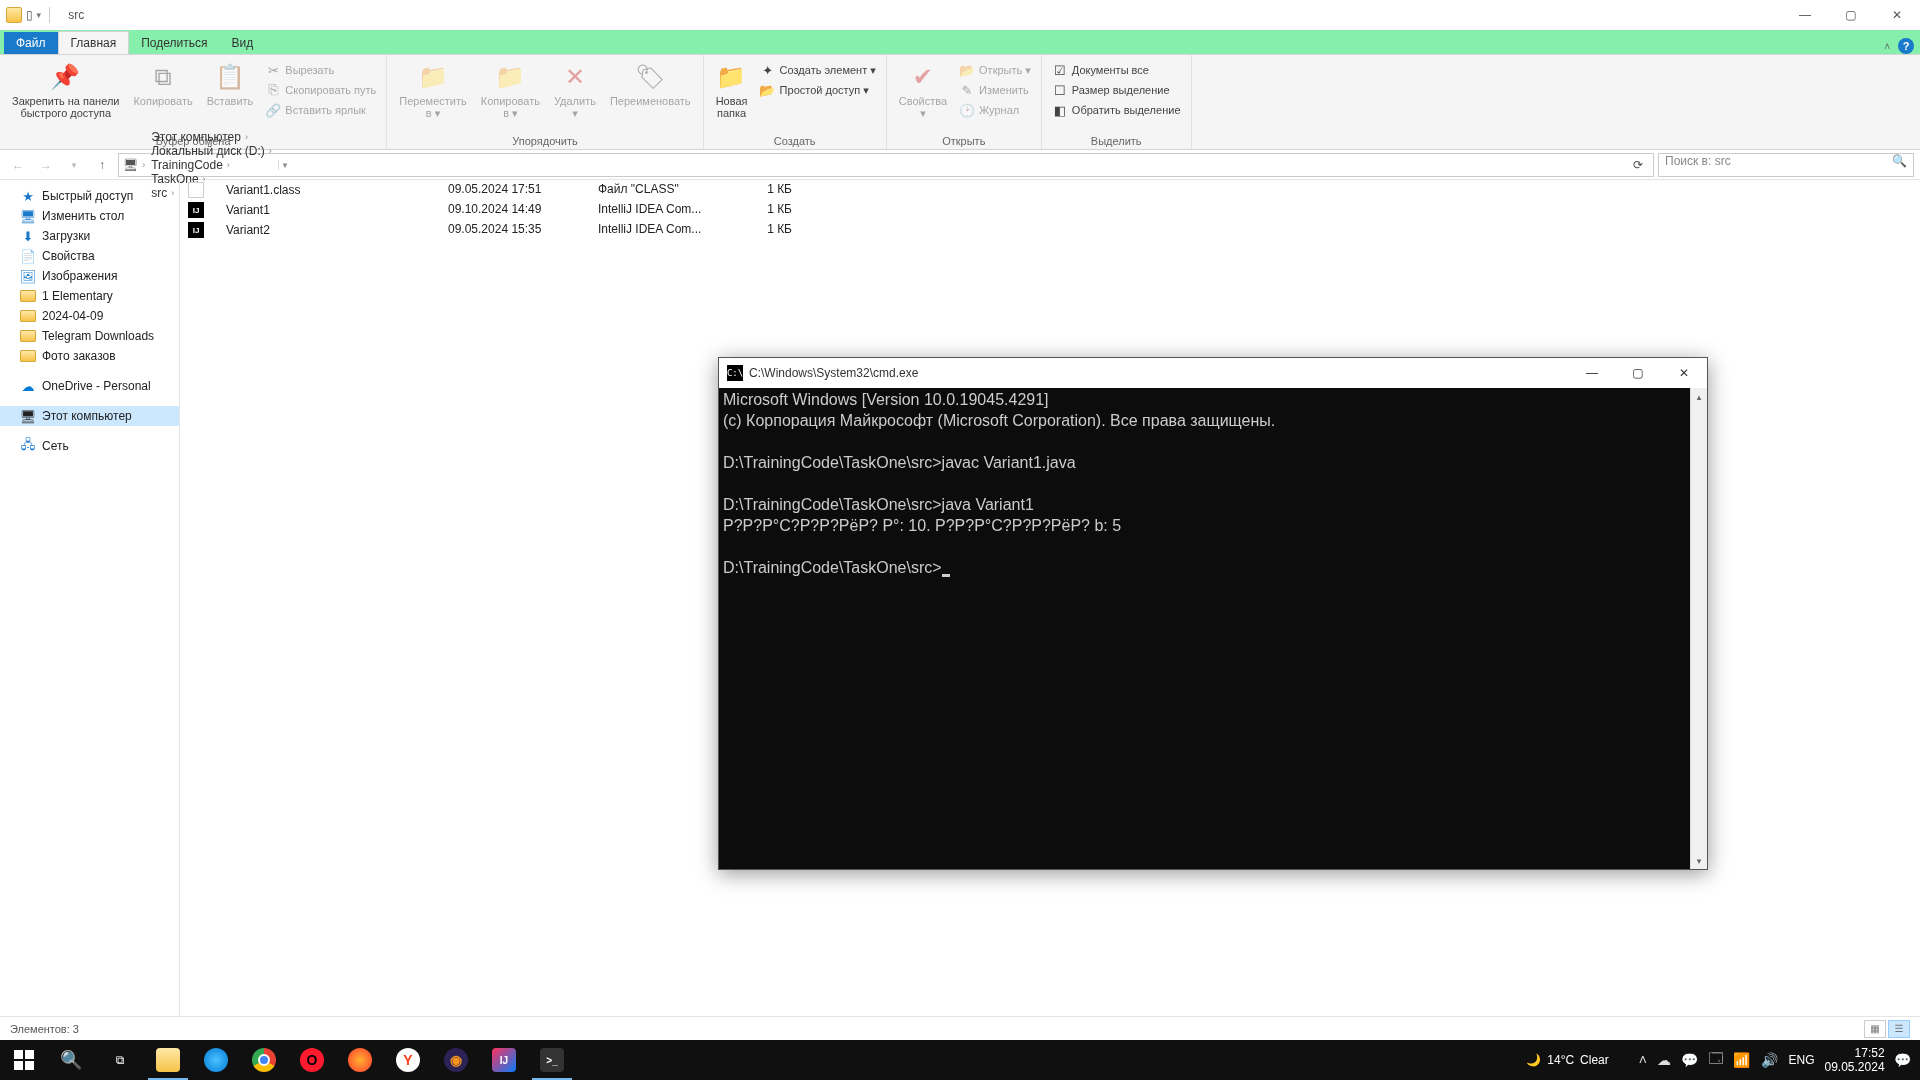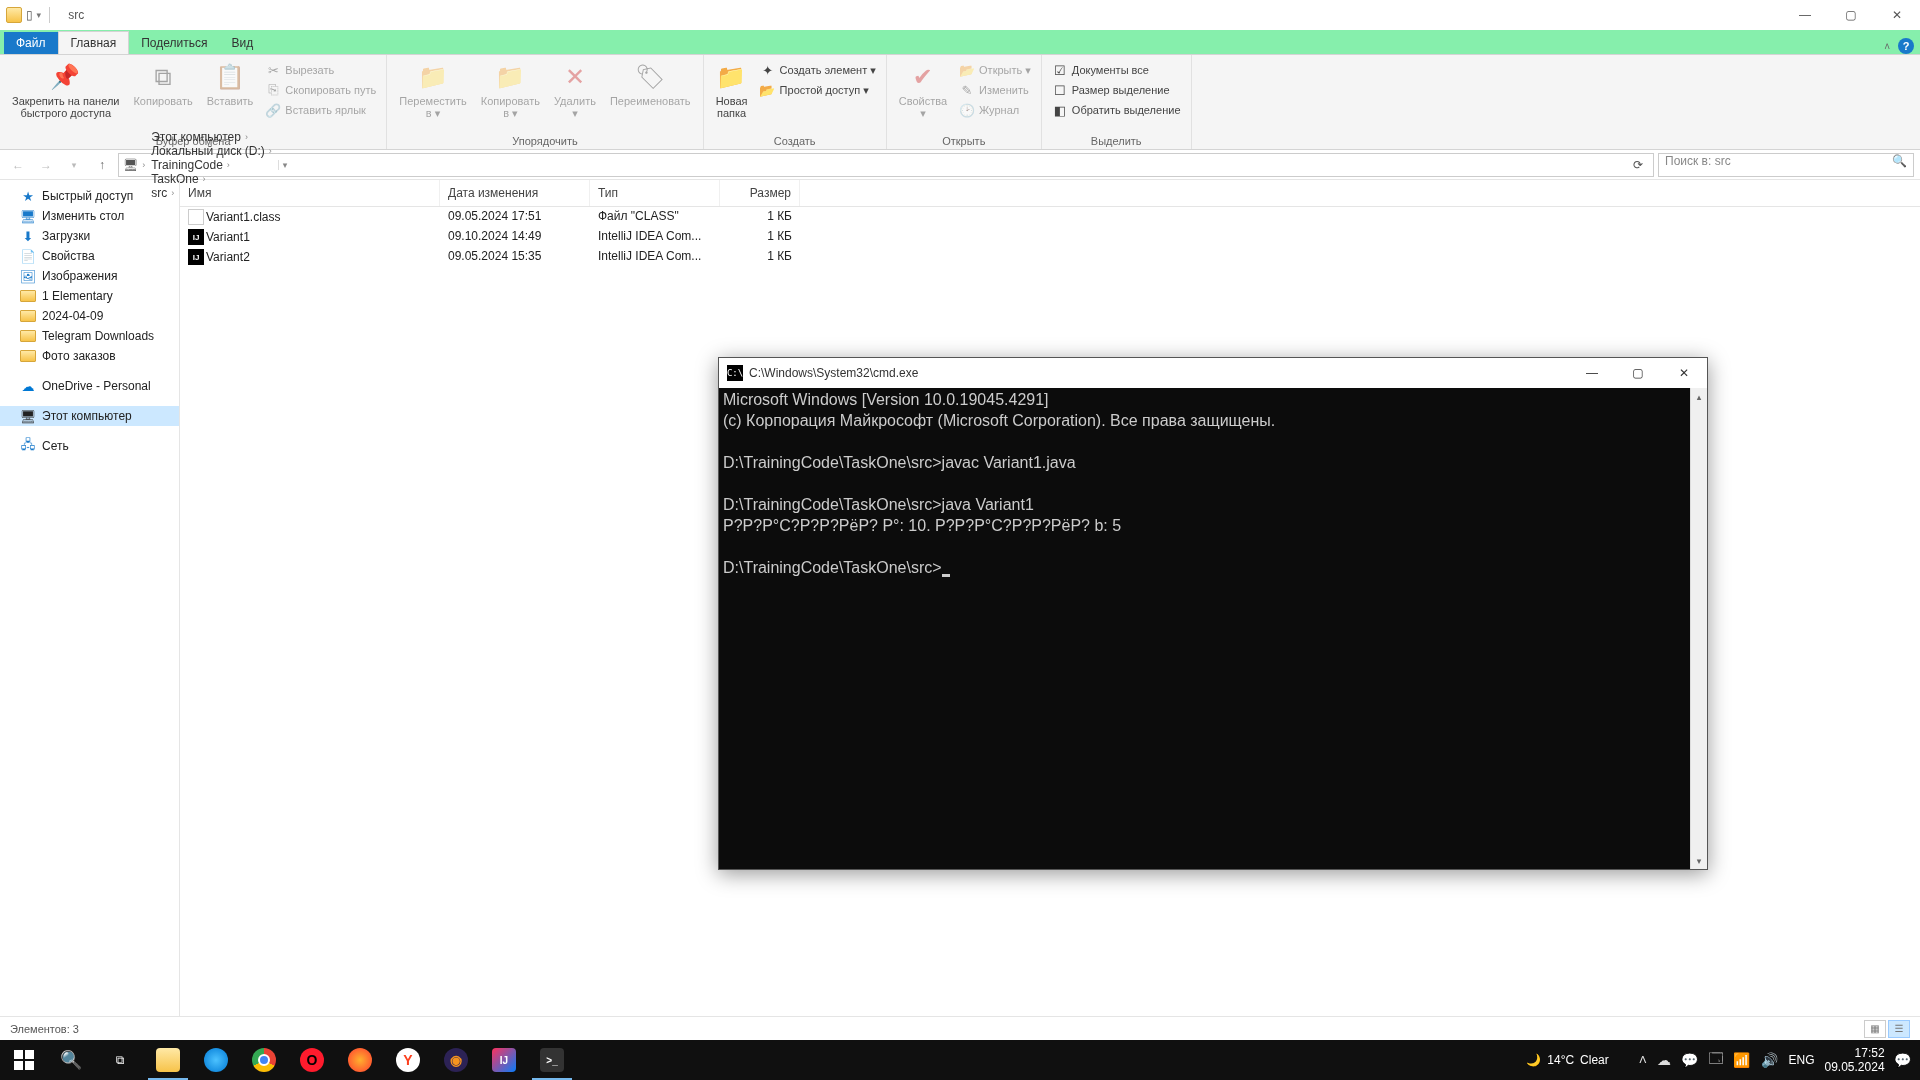--- a/index.html
+++ b/index.html
@@ -47,21 +47,21 @@
 .nav .spacer { height:10px; }
 .filepane { flex:1; display:flex; flex-direction:column; }
 .filepane .hdr { display:flex; border-bottom:1px solid #e5e5e5; font-size:12px; color:#444; }
 .filepane .hdr div { padding:6px 8px; border-right:1px solid #f0f0f0; }
 .col-name { width:260px; }
 .col-date { width:150px; }
 .col-type { width:130px; }
 .col-size { width:80px; text-align:right; }
 .filepane .row { display:flex; font-size:12px; color:#222; padding:1px 0; cursor:pointer; }
 .filepane .row div { padding:1px 8px; overflow:hidden; text-overflow:ellipsis; white-space:nowrap; }
-.filepane .row .col-name { display:flex; align-items:center; gap:2px; }
+.filepane .row .col-name { display:flex; align-items:center; gap:22px; }
 .filepane .row .fic { width:16px; height:16px; display:flex; align-items:center; justify-content:center; font-size:12px; }
 .status { height:24px; border-top:1px solid #e5e5e5; display:flex; align-items:center; padding:0 10px; font-size:11px; color:#555; }
 .status .viewbtns { margin-left:auto; display:flex; gap:2px; }
 .status .viewbtns div { width:22px; height:18px; border:1px solid #ccc; background:#fff; cursor:pointer; display:flex; align-items:center; justify-content:center; font-size:10px; color:#777; }
 .status .viewbtns div.active { background:#cce8ff; border-color:#99caff; }
 
 .cmd { position:absolute; left:718px; top:357px; width:990px; height:513px; background:#000; border:1px solid #555; box-shadow:0 4px 20px rgba(0,0,0,.4); display:flex; flex-direction:column; }
 .cmd .tbar { height:30px; background:#fff; display:flex; align-items:center; padding-left:8px; }
 .cmd .tbar .cic { width:16px; height:16px; background:#000; margin-right:6px; display:flex; align-items:center; justify-content:center; color:#fff; font-size:9px; font-family:monospace; }
 .cmd .tbar .ttl { font-size:12px; color:#333; }
@@ -333,26 +333,20 @@
         <span class="ic">🖥</span>
         <span>Этот компьютер</span>
       </div>
     <div class="spacer"></div>
     <div class="item">
         <span class="ic" style="color:#1979ca">🖧</span>
         <span>Сеть</span>
       </div>
   </div>
   <div class="filepane">
-    <div class="hdr">
-      <div class="col-name">Имя</div>
-      <div class="col-date">Дата изменения</div>
-      <div class="col-type">Тип</div>
-      <div class="col-size">Размер</div>
-    </div>
     <div id="rows">
         <div class="row">
           <div class="col-name">
             <span class="fic" style="border:1px solid #ccc;background:#fff"></span>
             <span>Variant1.class</span>
           </div>
           <div class="col-date">09.05.2024 17:51</div>
           <div class="col-type">Файл "CLASS"</div>
           <div class="col-size">1 КБ</div>
         </div>

